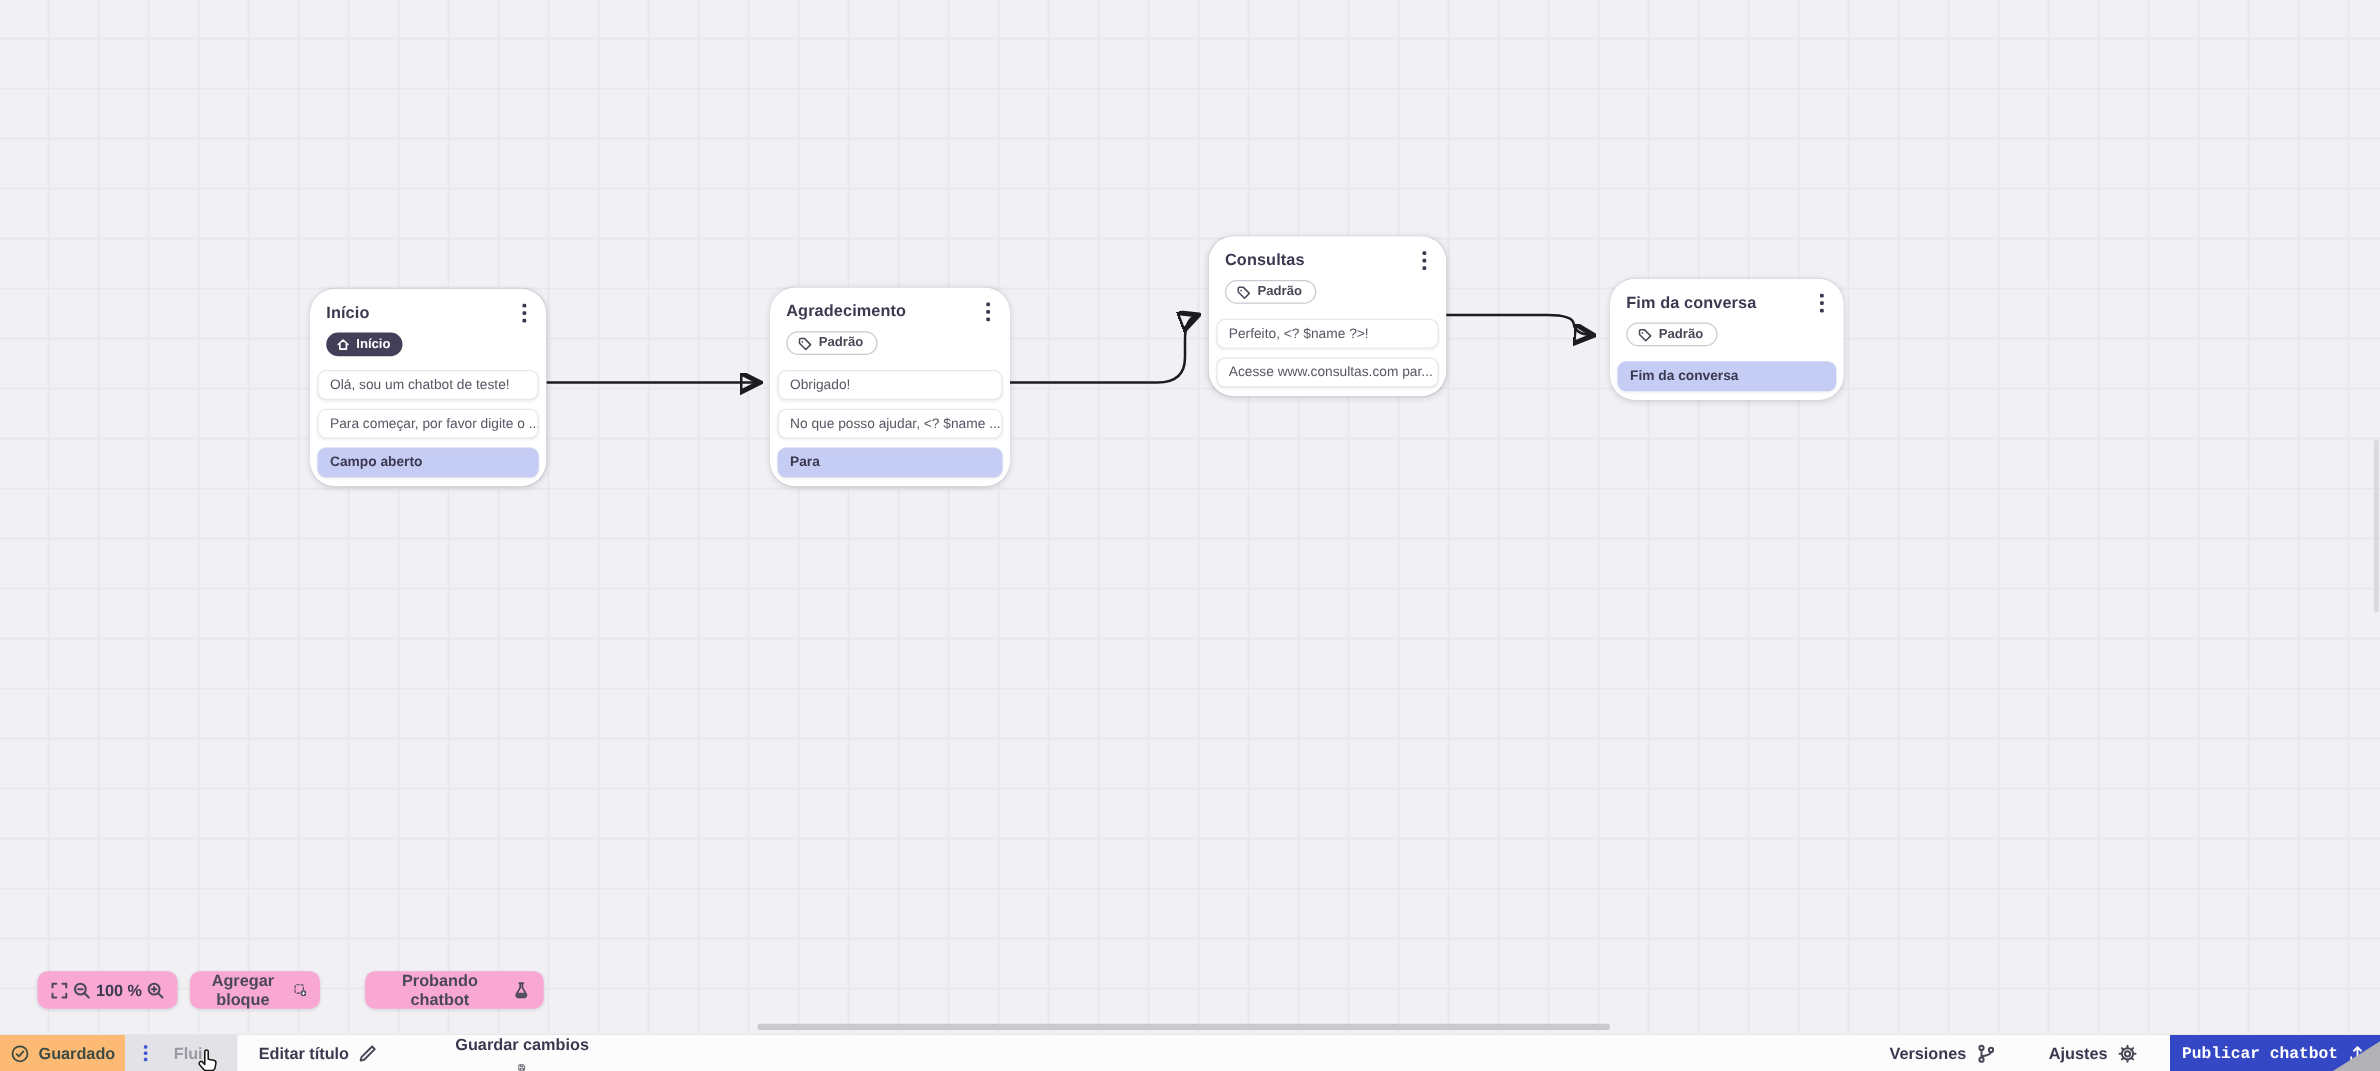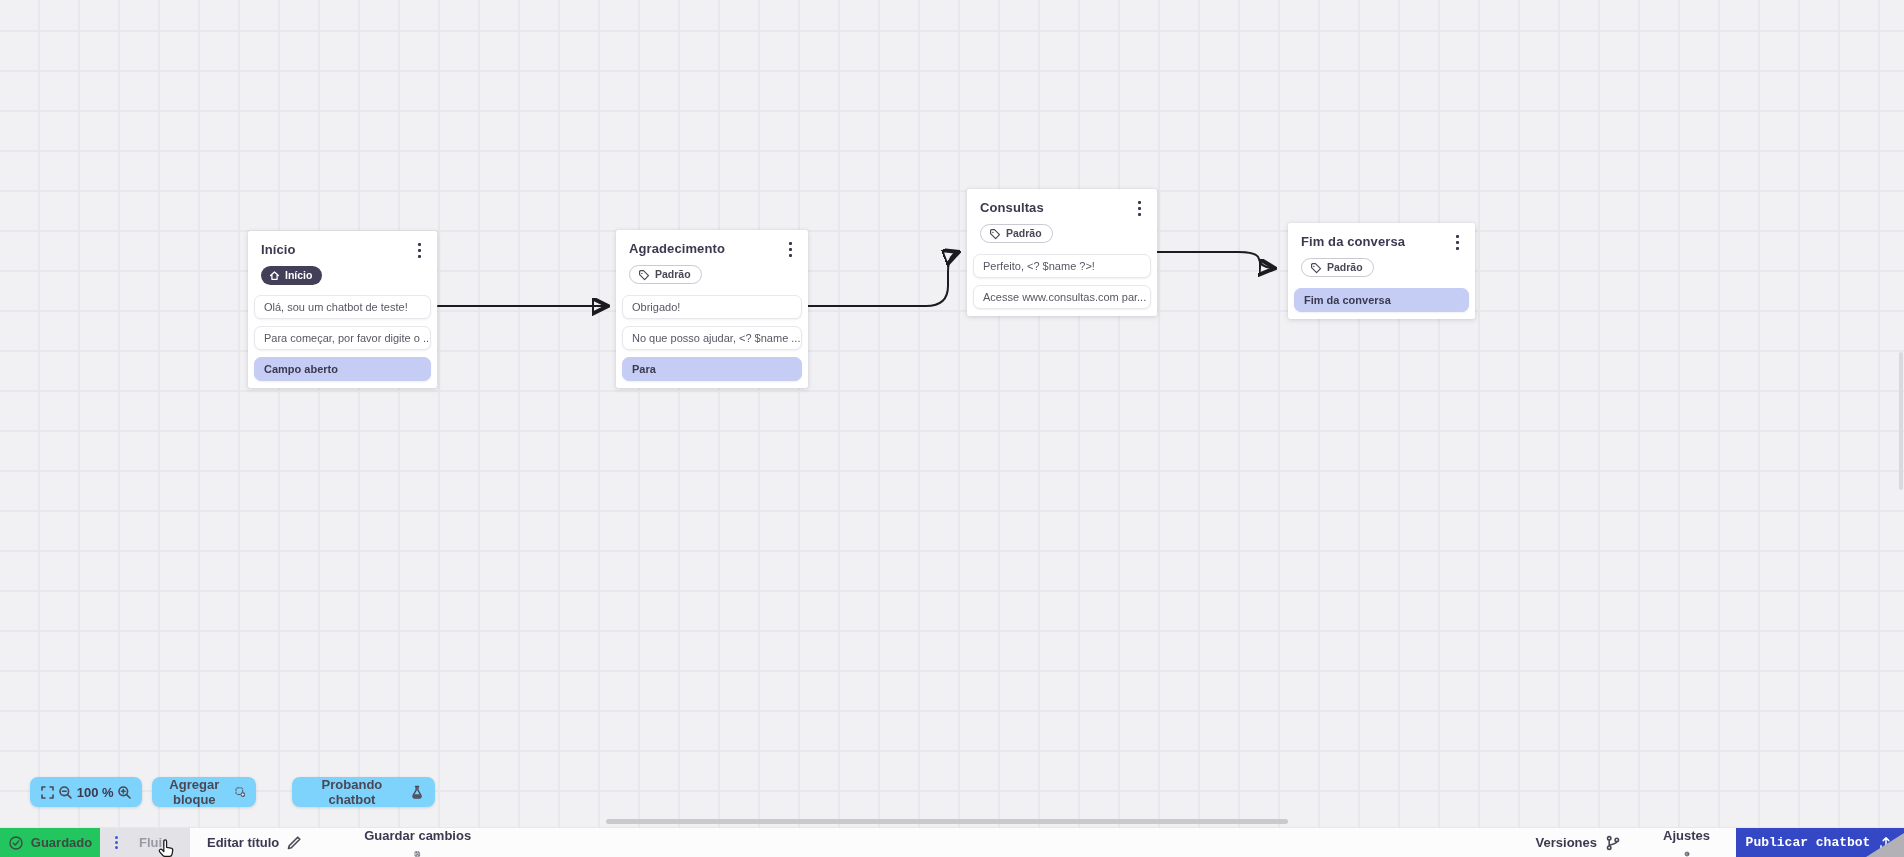--- a/index.html
+++ b/index.html
@@ -16,69 +16,69 @@
       linear-gradient(#e8e7eb 2px, transparent 2px),
       linear-gradient(90deg,#e8e7eb 2px, transparent 2px);
     background-size:40px 40px;
     background-position:38px 30px;
   }
   
   svg.wires{position:absolute;left:0;top:0;pointer-events:none;}
   svg.wires path{stroke:#1b1b20;stroke-width:2;fill:none;stroke-linecap:round;}
   
   .node{
-    position:absolute;background:#fff;border-radius:2px;
+    position:absolute;background:#fff;border-radius:20px;
     box-shadow:0 1px 5px rgba(45,45,70,.16),0 0 1px rgba(45,45,70,.12);
     padding:11px 6px 7px;box-sizing:border-box;
   }
   .node-head{display:flex;justify-content:space-between;align-items:flex-start;margin:0 7px;height:15px;}
   .node-title{font-size:13px;font-weight:700;color:#3b3950;letter-spacing:.1px;}
   .kebab{display:flex;flex-direction:column;gap:3px;padding:1px 3px;cursor:pointer;}
   .kebab i{width:3px;height:3px;background:#3b3950;border-radius:1px;display:block;}
   .badge{display:inline-flex;align-items:center;gap:5px;margin:9px 7px 0;font-size:10.5px;font-weight:700;line-height:13px;border-radius:11px;}
   .badge.dark{background:#433f59;color:#fff;padding:3px 10px 3px 8px;}
   .badge.outline{background:#fff;color:#4a4856;border:1px solid #c9c9d3;padding:2px 10px 2px 8px;}
   .rows{display:flex;flex-direction:column;gap:7px;margin-top:10px;}
   .row{
     background:#fff;border:1px solid #e7e7ec;border-radius:7px;
     box-shadow:0 1px 2px rgba(45,45,70,.07);
     padding:5px 9px;font-size:11px;line-height:13px;color:#595663;
     white-space:nowrap;overflow:hidden;box-sizing:border-box;height:24px;
   }
   .row.highlight{background:#c6cdf5;border-color:#c6cdf5;color:#3b3950;font-weight:700;}
   
   .panel{
-    position:absolute;top:777px;height:30px;background:#7dd3fc;border-radius:8px;
+    position:absolute;top:777px;height:30px;background:#f9a8d4;border-radius:8px;
     box-shadow:0 1px 3px rgba(45,45,70,.14);display:flex;align-items:center;
     color:#4a4856;font-size:13px;font-weight:600;box-sizing:border-box;border:none;
   }
   .zoom-pill{left:30px;width:112px;justify-content:space-between;padding:0 10px;}
   .zoom-pill .zoom-text{color:#3b3950;font-weight:600;}
   .icon-btn{display:flex;align-items:center;justify-content:center;cursor:pointer;}
   .btn{gap:9px;padding:0 11px;cursor:pointer;}
   .btn-add{left:152px;width:104px;}
   .btn-test{left:292px;width:143px;}
   
   .hscroll{position:absolute;left:606px;top:819px;width:682px;height:5px;background:#c9c9ce;border-radius:3px;}
   .vscroll{position:absolute;right:1px;top:352px;width:4px;height:138px;background:#dadade;border-radius:2px;}
   
   .statusbar{
     position:absolute;left:0;bottom:0;width:1904px;height:30px;background:#fcfcfd;
     border-top:1px solid #e7e7ea;display:flex;align-items:stretch;
     font-size:13px;color:#3b3950;box-sizing:border-box;
   }
-  .sb-saved{width:100px;background:#22c55e;display:flex;align-items:center;justify-content:center;gap:7px;font-weight:600;color:#3d4b42;}
+  .sb-saved{width:100px;background:#fdba74;display:flex;align-items:center;justify-content:center;gap:7px;font-weight:600;color:#3d4b42;}
   .sb-flow{width:90px;background:#e3e3e7;display:flex;align-items:center;gap:19px;padding-left:13px;color:#9a99a3;font-weight:600;box-sizing:border-box;cursor:pointer;}
   .drag-dots{display:flex;flex-direction:column;gap:2px;cursor:grab;padding:2px;}
   .drag-dots i{width:3px;height:3px;background:#4356d6;border-radius:1.5px;display:block;}
   .sb-item{display:flex;align-items:center;gap:8px;font-weight:600;cursor:pointer;white-space:nowrap;}
   .sb-edit{margin-left:17px;}
   .sb-save{margin-left:62px;flex-direction:column;}
   .sb-versions{margin-left:auto;}
-  .sb-settings{margin-left:42px;flex-direction:column;}
+  .sb-settings{margin-left:42px;}
   .publish{
     margin-left:26px;width:168px;background:#3447c5;color:#fff;border:none;
     display:flex;align-items:center;justify-content:center;gap:8px;
     font-weight:700;font-size:13px;cursor:pointer;font-family:Liberation Mono, monospace;
   }
   .corner-grip{
     position:absolute;right:0;bottom:0;width:0;height:0;z-index:5;
     border-bottom:24px solid #b1b1b6;border-left:38px solid transparent;
   }
   .cursor{position:absolute;left:156px;top:838px;z-index:9;pointer-events:none;}

